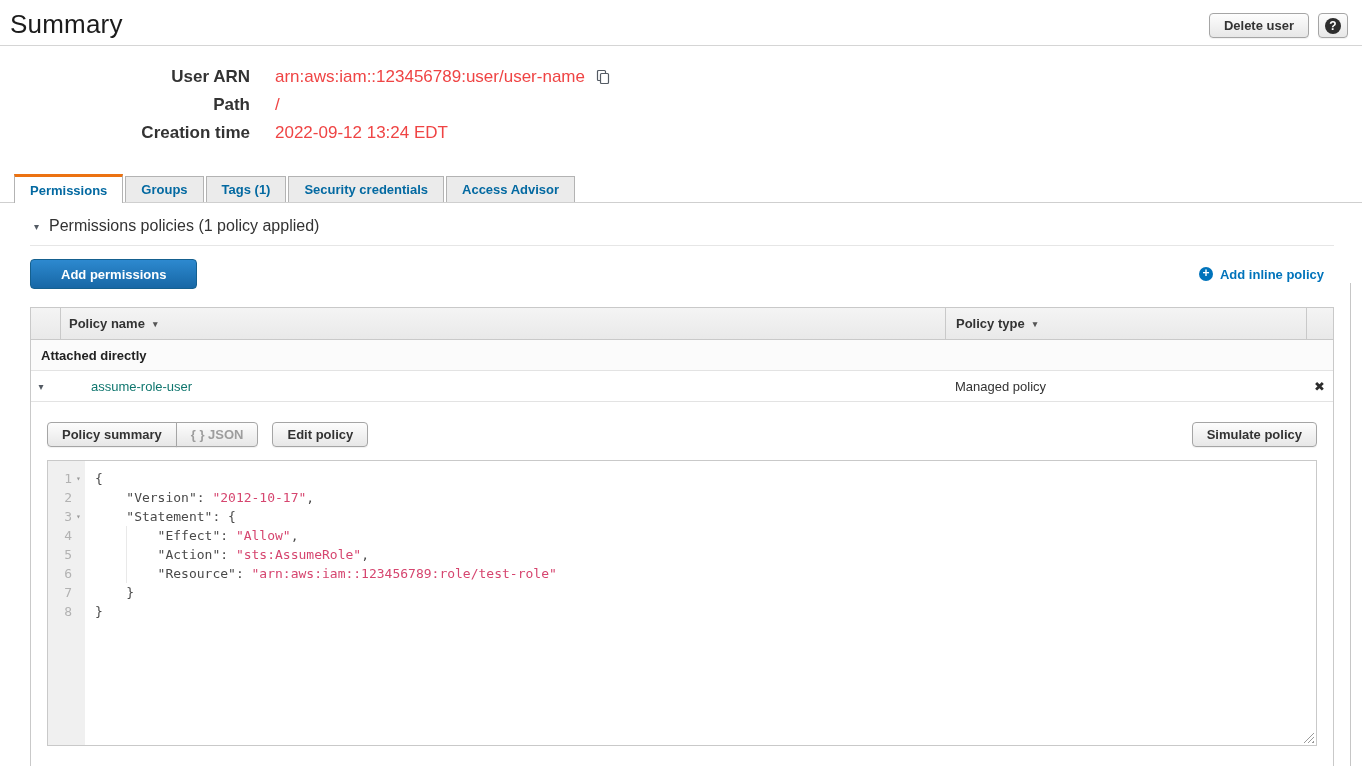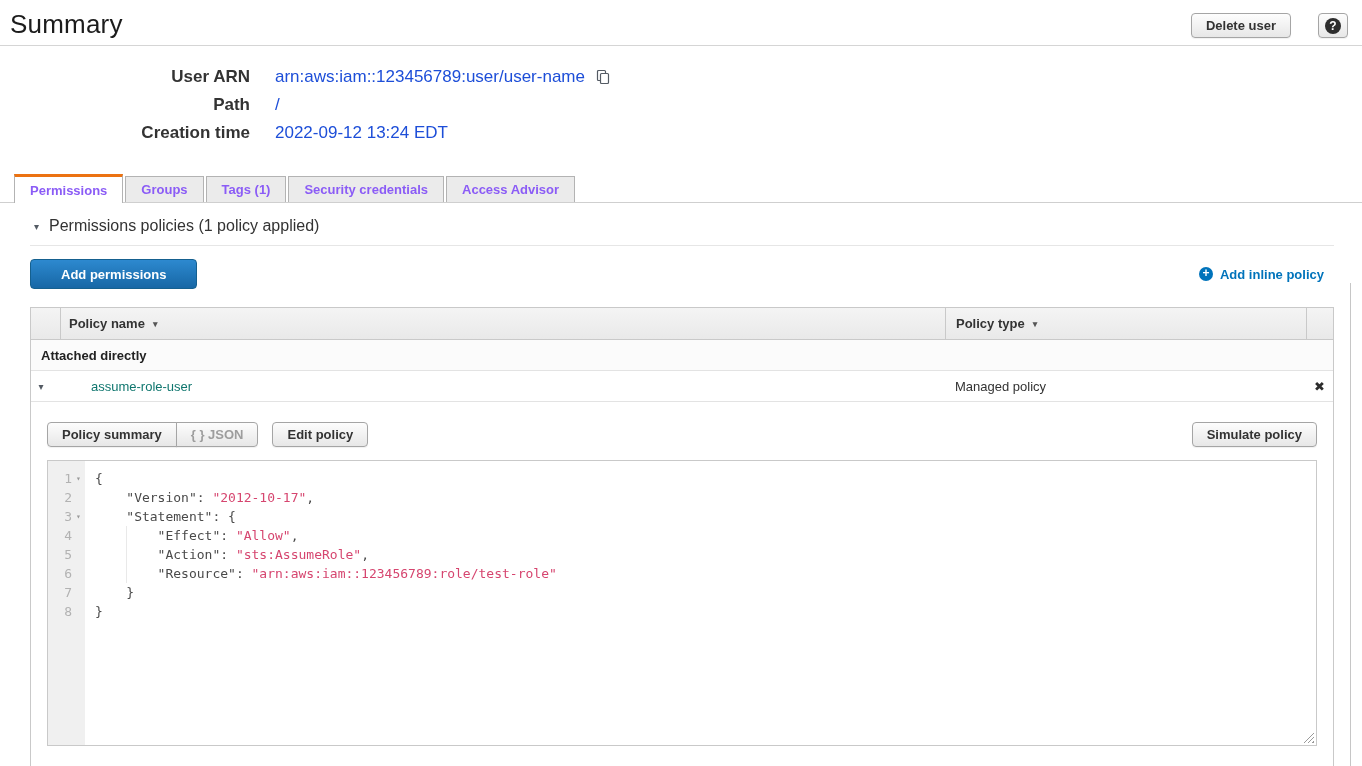--- a/index.html
+++ b/index.html
@@ -4,43 +4,43 @@
 <style>
   * { box-sizing: border-box; margin: 0; padding: 0; }
   html, body { width: 1362px; height: 766px; overflow: hidden; background: #fff;
     font-family: "Liberation Sans", sans-serif; color: #333; }
   .page { position: relative; width: 1362px; height: 766px; }
 
   
   .page-header { display: flex; justify-content: space-between; align-items: flex-start;
     height: 46px; padding: 9px 14px 0 10px; border-bottom: 1px solid #d5d5d5; }
   .page-title { font-size: 26px; font-weight: 400; color: #1c1c1c; letter-spacing: 0.2px; }
-  .header-actions { display: flex; gap: 27px; margin-top: 4px; }
+  .header-actions { display: flex; gap: 9px; margin-top: 4px; }
   .btn { display: inline-flex; align-items: center; justify-content: center;
     background: linear-gradient(#fdfdfd, #e7e7e7); border: 1px solid #a5a5a5; border-radius: 4px;
     font-family: "Liberation Sans", sans-serif; font-size: 13px; font-weight: bold; color: #333;
     padding: 0 14px; height: 25px; cursor: pointer; box-shadow: 0 1px 1px rgba(0,0,0,0.06); }
   .btn-help { padding: 0 6px; }
   .help-circle { display: inline-block; width: 16px; height: 16px; border-radius: 50%;
     background: #2d2d2d; color: #fff; font-size: 12px; font-weight: bold;
     line-height: 16px; text-align: center; }
 
   
   .info { padding-top: 17px; padding-bottom: 12px; }
   .info-row { display: flex; align-items: center; height: 28px; font-size: 17px; }
   .info-label { width: 250px; text-align: right; font-weight: bold; color: #333; }
-  .info-value { margin-left: 25px; color: #1d4ed8; display: flex; align-items: center; }
+  .info-value { margin-left: 25px; color: #ef4444; display: flex; align-items: center; }
   .copy-icon { margin-left: 10px; cursor: pointer; display: inline-flex; }
 
   
   .tabs { display: flex; align-items: flex-end; padding-left: 14px;
     border-bottom: 1px solid #cfcfcf; margin-top: 15px; }
   .tab { height: 26px; display: flex; align-items: center; padding: 0 15px; margin-right: 2px;
     background: #ebebeb; border: 1px solid #b3b3b3; border-bottom: none;
-    font-size: 13px; font-weight: bold; color: #8b5cf6; cursor: pointer; white-space: nowrap; }
+    font-size: 13px; font-weight: bold; color: #0369a1; cursor: pointer; white-space: nowrap; }
   .tab.active { background: #fff; height: 29px; margin-bottom: -1px;
     border-top: 3px solid #ec7211; }
 
   
   .content { margin: 0 28px 0 30px; }
   .section-header { display: flex; align-items: center; margin: 14px 0 10px 4px;
     font-size: 16px; color: #333; cursor: pointer; }
   .caret { font-size: 10px; color: #545b64; margin-right: 10px; }
   .divider { border-top: 1px solid #e6e6e6; }
   .toolbar { display: flex; justify-content: space-between; align-items: center;

